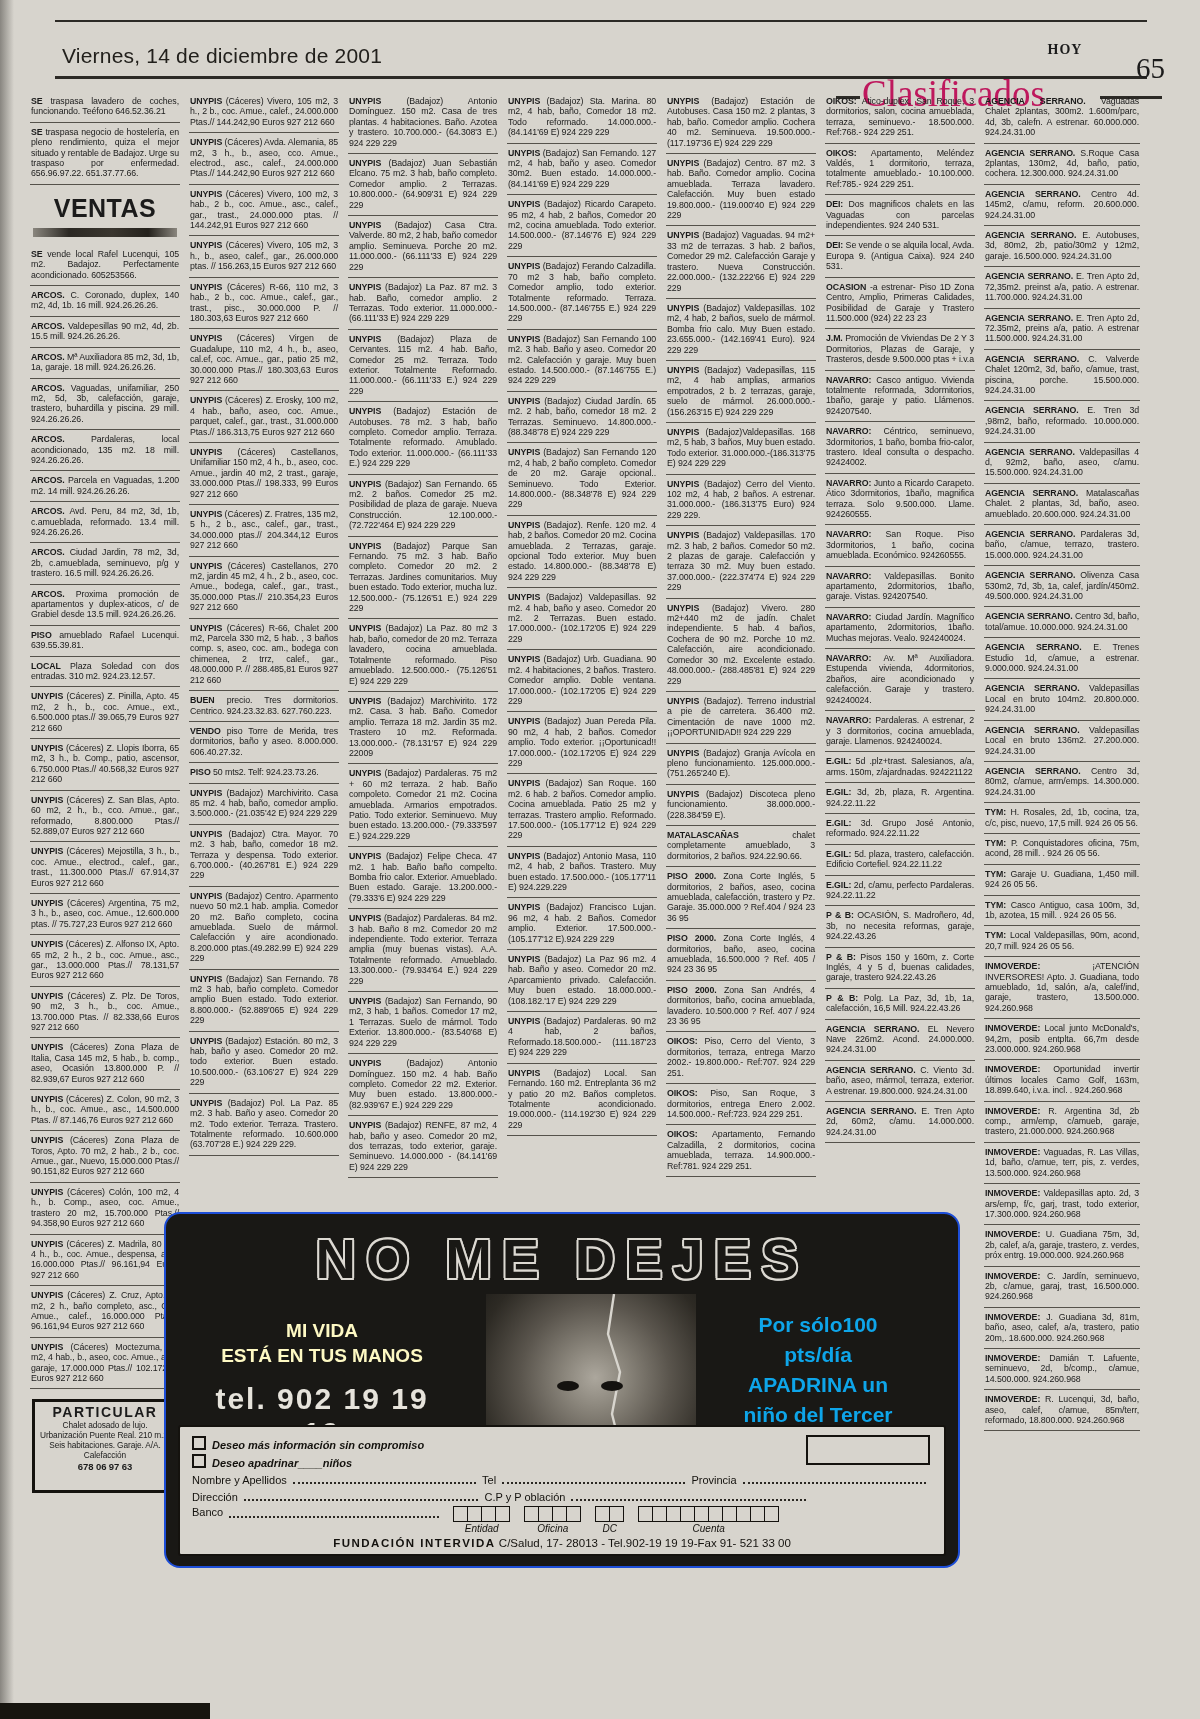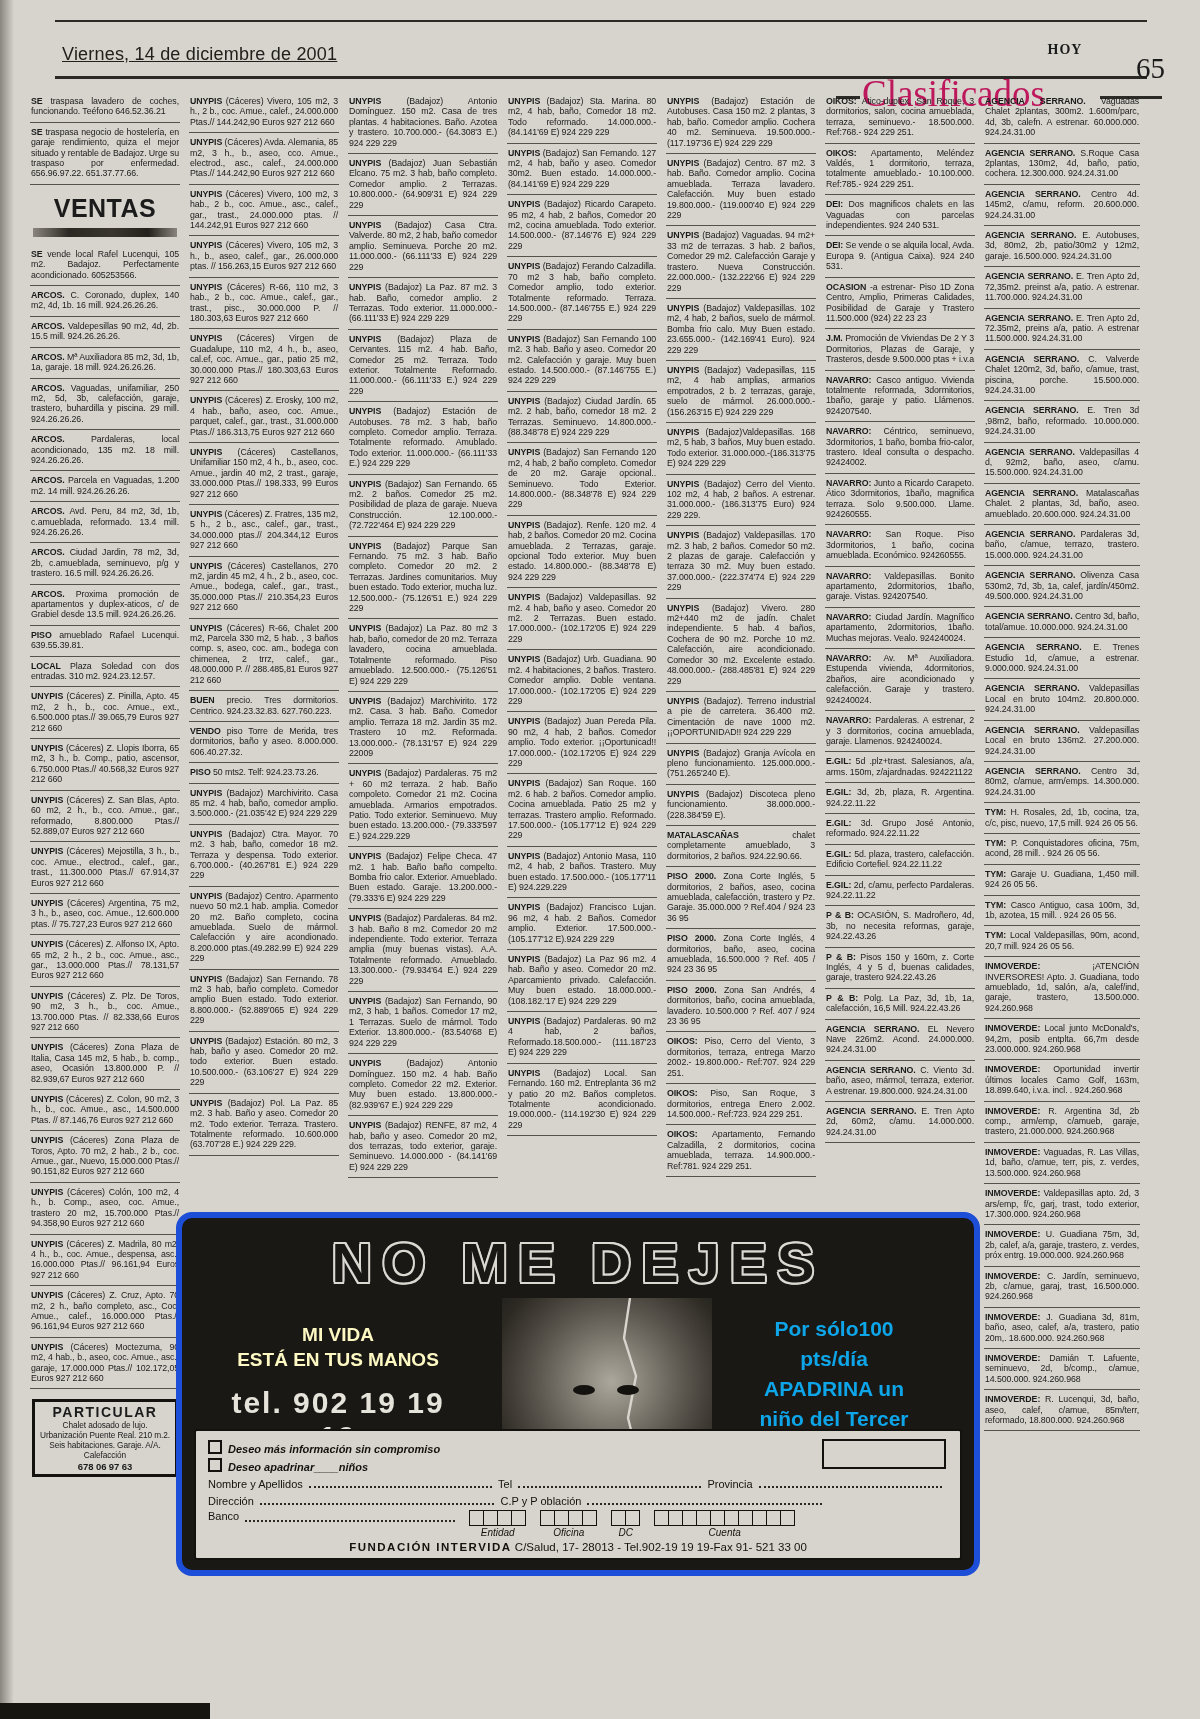--- a/index.html
+++ b/index.html
@@ -4,21 +4,21 @@
 <style>
   html,body{margin:0;padding:0;}
   .page{position:relative;width:1200px;height:1719px;background:#d7d4cd;overflow:hidden;
         font-family:"Liberation Sans",sans-serif;color:#1b1b1b;}
   .page::before{content:"";position:absolute;left:0;top:0;width:14px;height:100%;
         background:linear-gradient(90deg,rgba(40,38,34,.45),rgba(40,38,34,0));pointer-events:none;}
   .corner-black{position:absolute;left:0;bottom:0;width:210px;height:16px;background:#17150f;}
 
   
   .rule-top{position:absolute;left:55px;top:20px;width:1092px;height:2px;background:#2c2a26;}
-  .hdr-date{position:absolute;left:62px;top:44px;font-size:18px;letter-spacing:.2px;color:#22201c;text-decoration:underline;}
+  .hdr-date{position:absolute;left:62px;top:44px;font-size:21px;letter-spacing:.2px;color:#22201c;}
   .rule-under{position:absolute;left:55px;top:76px;width:1092px;height:3px;background:#2c2a26;}
   .hdr-hoy{position:absolute;left:1020px;top:42px;width:90px;text-align:center;
            font-family:"Liberation Serif",serif;font-weight:bold;font-size:14px;letter-spacing:1px;}
   .hdr-clasif{position:absolute;left:862px;top:72px;font-family:"Liberation Serif",serif;
            font-size:37px;color:#be185d;}
   .hdr-dash-l{position:absolute;left:836px;top:96px;width:24px;height:3px;background:#2c2a26;}
   .hdr-dash-r{position:absolute;left:1100px;top:96px;width:62px;height:3px;background:#2c2a26;}
   .hdr-pagenum{position:absolute;left:1136px;top:52px;font-family:"Liberation Serif",serif;font-size:29px;}
 
   
@@ -31,28 +31,28 @@
   .col.c4{left:477px;height:1200px;}
   .col.c5{left:636px;height:1200px;}
   .col.c6{left:795px;height:1200px;}
   .col.c7{left:954px;width:156px;height:1575px;}
   .ad{padding:4px 1px 5px;border-bottom:1px solid #55524b;}
   .ad .lead{font-weight:bold;}
   .sect{border-bottom:none;padding:10px 0 2px;text-align:center;}
   .sect .t{font-size:25px;font-weight:bold;letter-spacing:.5px;line-height:26px;}
   .sect .bar{height:9px;margin:7px 3px 6px;
       background:linear-gradient(90deg,#8a867e,#2b2823 25%,#3a362f 55%,#24211c 80%,#8a867e);}
-  .pbox{margin:10px 2px 0;border:3px solid #14120e;padding:5px 3px 2px;text-align:center;}
+  .pbox{margin:10px 2px 0;border:3px solid #14120e;padding:5px 3px 18px;text-align:center;}
   .pbox .pt{font-weight:bold;font-size:14px;letter-spacing:1.5px;}
   .pbox .pl{font-size:8.3px;line-height:10px;margin-top:2px;}
   .pbox .pp{font-weight:bold;font-size:9.5px;margin-top:2px;}
 
   
-  .promo{position:absolute;left:176px;top:1212px;width:792px;height:352px;background:#191815;
-         border:6px solid #1d4ed8;border-radius:16px;overflow:hidden;color:#e2dfd8;}
+  .promo{position:absolute;left:164px;top:1212px;width:792px;height:352px;background:#191815;
+         border:2px solid #1d4ed8;border-radius:16px;overflow:hidden;color:#e2dfd8;}
   .promo-title{text-align:center;font-weight:bold;font-size:56px;letter-spacing:10px;
          padding-top:12px;color:#191815;
          text-shadow:-1.6px -1.6px 0 #dcd9d2,1.6px -1.6px 0 #dcd9d2,-1.6px 1.6px 0 #dcd9d2,
                      1.6px 1.6px 0 #dcd9d2,0 -2px 0 #dcd9d2,0 2px 0 #dcd9d2,-2px 0 0 #dcd9d2,2px 0 0 #dcd9d2;}
   .promo-mid{position:absolute;left:0;top:86px;width:100%;height:150px;}
   .pm-left{position:absolute;left:26px;top:18px;width:260px;text-align:center;}
   .pm-left .l1{font-size:19px;font-weight:bold;line-height:25px;color:#fef9c3;}
   .pm-left .tel{font-size:30px;font-weight:bold;margin-top:14px;letter-spacing:2px;color:#e6e3db;}
   .pm-logo{position:absolute;left:95px;top:142px;display:flex;align-items:center;gap:4px;
            font-family:"Liberation Serif",serif;font-style:italic;font-size:15px;color:#d5d2ca;}
@@ -89,21 +89,21 @@
   <div class="rule-under"></div>
   <div class="hdr-hoy">HOY</div>
   <div class="hdr-dash-l"></div>
   <div class="hdr-clasif">Clasificados</div>
   <div class="hdr-dash-r"></div>
   <div class="hdr-pagenum">65</div>
 
   <div class="cols">
       <div class="col c1">
         <div class="ad"><span class="lead">SE </span><span>traspasa lavadero de coches, funcionando. Teéfono 646.52.36.21</span></div>
-        <div class="ad"><span class="lead">SE </span><span>traspasa negocio de hostelería, en garaje rendimiento, quiza el mejor situado y rentable de Badajoz. Urge su traspaso por enfermedad. 656.96.97.22. 651.37.77.66.</span></div>
+        <div class="ad"><span class="lead">SE </span><span>traspasa negocio de hostelería, en pleno rendimiento, quiza el mejor situado y rentable de Badajoz. Urge su traspaso por enfermedad. 656.96.97.22. 651.37.77.66.</span></div>
         <div class="sect">
           <div class="t">VENTAS</div>
           <div class="bar"></div>
         </div>
         <div class="ad"><span class="lead">SE </span><span>vende local Rafel Lucenqui, 105 m2. Badajoz. Perfectamente acondicionado. 605253566.</span></div>
         <div class="ad"><span class="lead">ARCOS. </span><span>C. Coronado, duplex, 140 m2, 4d, 1b. 16 mill. 924.26.26.26.</span></div>
         <div class="ad"><span class="lead">ARCOS. </span><span>Valdepesillas 90 m2, 4d, 2b. 15.5 mill. 924.26.26.26.</span></div>
         <div class="ad"><span class="lead">ARCOS. </span><span>Mª Auxiliadora 85 m2, 3d, 1b, 1a, garaje. 18 mill. 924.26.26.26.</span></div>
         <div class="ad"><span class="lead">ARCOS. </span><span>Vaguadas, unifamiliar, 250 m2, 5d, 3b, calefacción, garaje, trastero, buhardilla y piscina. 29 mill. 924.26.26.26.</span></div>
         <div class="ad"><span class="lead">ARCOS. </span><span>Pardaleras, local acondicionado, 135 m2. 18 mill. 924.26.26.26.</span></div>

